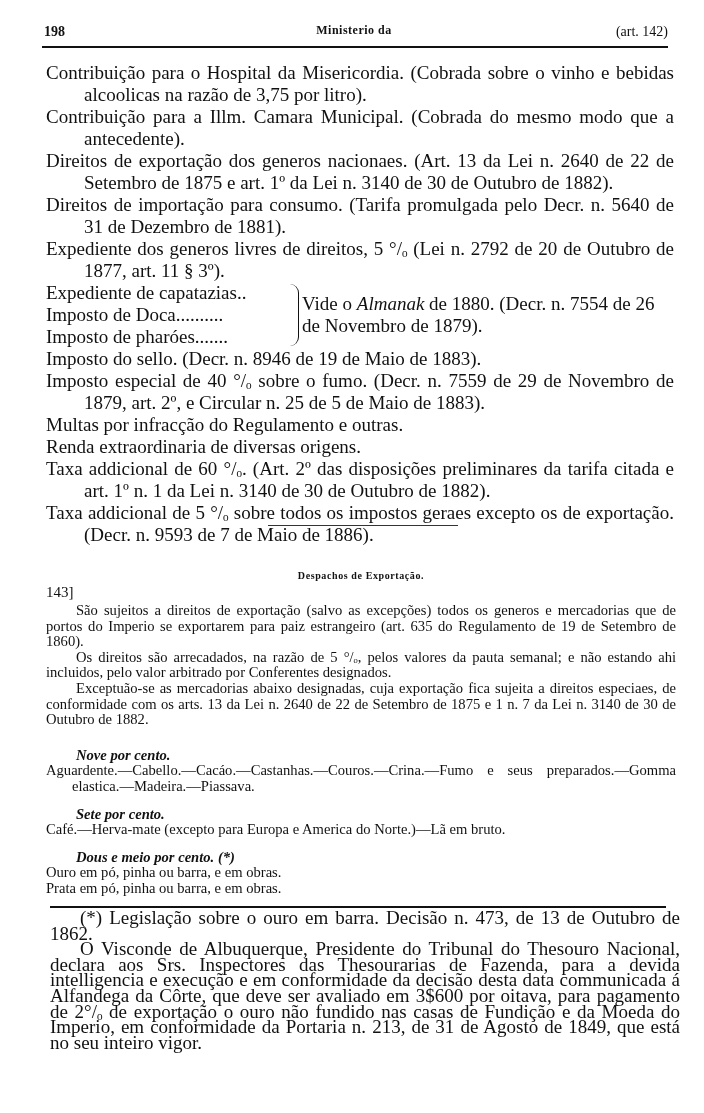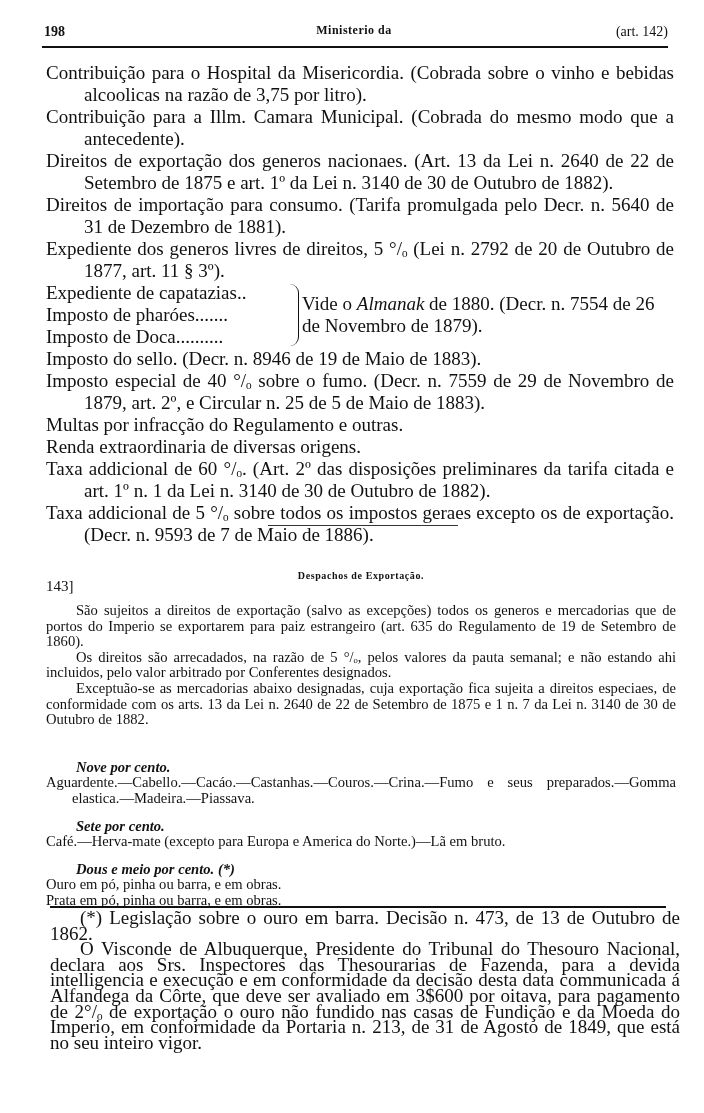--- a/index.html
+++ b/index.html
@@ -23,27 +23,27 @@
   .bracket-group .brace {
     position: absolute; left: 244px; top: 2px; width: 8px; height: 62px;
     border-right: 1.5px solid #111; border-radius: 0 10px 10px 0;
   }
   .bracket-group .right { position: absolute; left: 256px; top: 11px; width: 372px; line-height: 22px; }
   .bracket-group .right em { font-style: italic; }
 
   .sep-short { position: absolute; left: 268px; top: 525px; width: 190px; height: 1px; background: #333; }
 
   .section-head { position: absolute; left: 46px; top: 570px; width: 630px; font-size: 15px; }
-  .section-head .num { position: absolute; left: 0; top: 8px; }
+  .section-head .num { position: absolute; left: 0; top: 14px; }
   .section-head .title { position: absolute; left: 0; right: 0; text-align: center; font-weight: bold; font-size: 10px; letter-spacing: 0.6px; }
 
   .body2 { position: absolute; left: 46px; top: 603px; width: 630px; font-size: 14.6px; line-height: 15.6px; }
   .para { text-indent: 30px; margin: 0; text-align: justify; }
   .subhead { font-style: italic; font-weight: bold; margin: 12px 0 0 0; padding-left: 30px; }
-  .subhead.first { margin-top: 32px; }
+  .subhead.first { margin-top: 20px; }
   .list-item { margin: 0; padding-left: 26px; text-indent: -26px; text-align: justify; }
   .list-line { margin: 0; }
 
   .footer-rule { position: absolute; left: 50px; top: 906px; width: 616px; height: 2px; background: #111; }
   .footnote { position: absolute; left: 50px; top: 910px; width: 630px; font-size: 19px; line-height: 15.6px; }
   .footnote p { margin: 0; text-align: justify; }
   .footnote .ind { text-indent: 30px; }
 </style>
 </head>
 <body>
@@ -57,22 +57,22 @@
 
 <div class="items">
   <p class="item">Contribuição para o Hospital da Misericordia. (Cobrada sobre o vinho e bebidas alcoolicas na razão de 3,75 por litro).</p>
   <p class="item">Contribuição para a Illm. Camara Municipal. (Cobrada do mesmo modo que a antecedente).</p>
   <p class="item">Direitos de exportação dos generos nacionaes. (Art. 13 da Lei n. 2640 de 22 de Setembro de 1875 e art. 1º da Lei n. 3140 de 30 de Outubro de 1882).</p>
   <p class="item">Direitos de importação para consumo. (Tarifa promulgada pelo Decr. n. 5640 de 31 de Dezembro de 1881).</p>
   <p class="item">Expediente dos generos livres de direitos, 5 °/ₒ (Lei n. 2792 de 20 de Outubro de 1877, art. 11 § 3º).</p>
   <div class="bracket-group">
     <div class="left">
       <div>Expediente de capatazias..</div>
+      <div>Imposto de Doca..........</div>
       <div>Imposto de pharóes.......</div>
-      <div>Imposto de Doca..........</div>
     </div>
     <div class="brace"></div>
     <div class="right"><span>Vide o </span><em>Almanak</em><span> de 1880. (Decr. n. 7554 de 26 de Novembro de 1879).</span></div>
   </div>
   <p class="item">Imposto do sello. (Decr. n. 8946 de 19 de Maio de 1883).</p>
   <p class="item">Imposto especial de 40 °/ₒ sobre o fumo. (Decr. n. 7559 de 29 de Novembro de 1879, art. 2º, e Circular n. 25 de 5 de Maio de 1883).</p>
   <p class="item">Multas por infracção do Regulamento e outras.</p>
   <p class="item">Renda extraordinaria de diversas origens.</p>
   <p class="item">Taxa addicional de 60 °/ₒ. (Art. 2º das disposições preliminares da tarifa citada e art. 1º n. 1 da Lei n. 3140 de 30 de Outubro de 1882).</p>
   <p class="item">Taxa addicional de 5 °/ₒ sobre todos os impostos geraes excepto os de exportação. (Decr. n. 9593 de 7 de Maio de 1886).</p>

